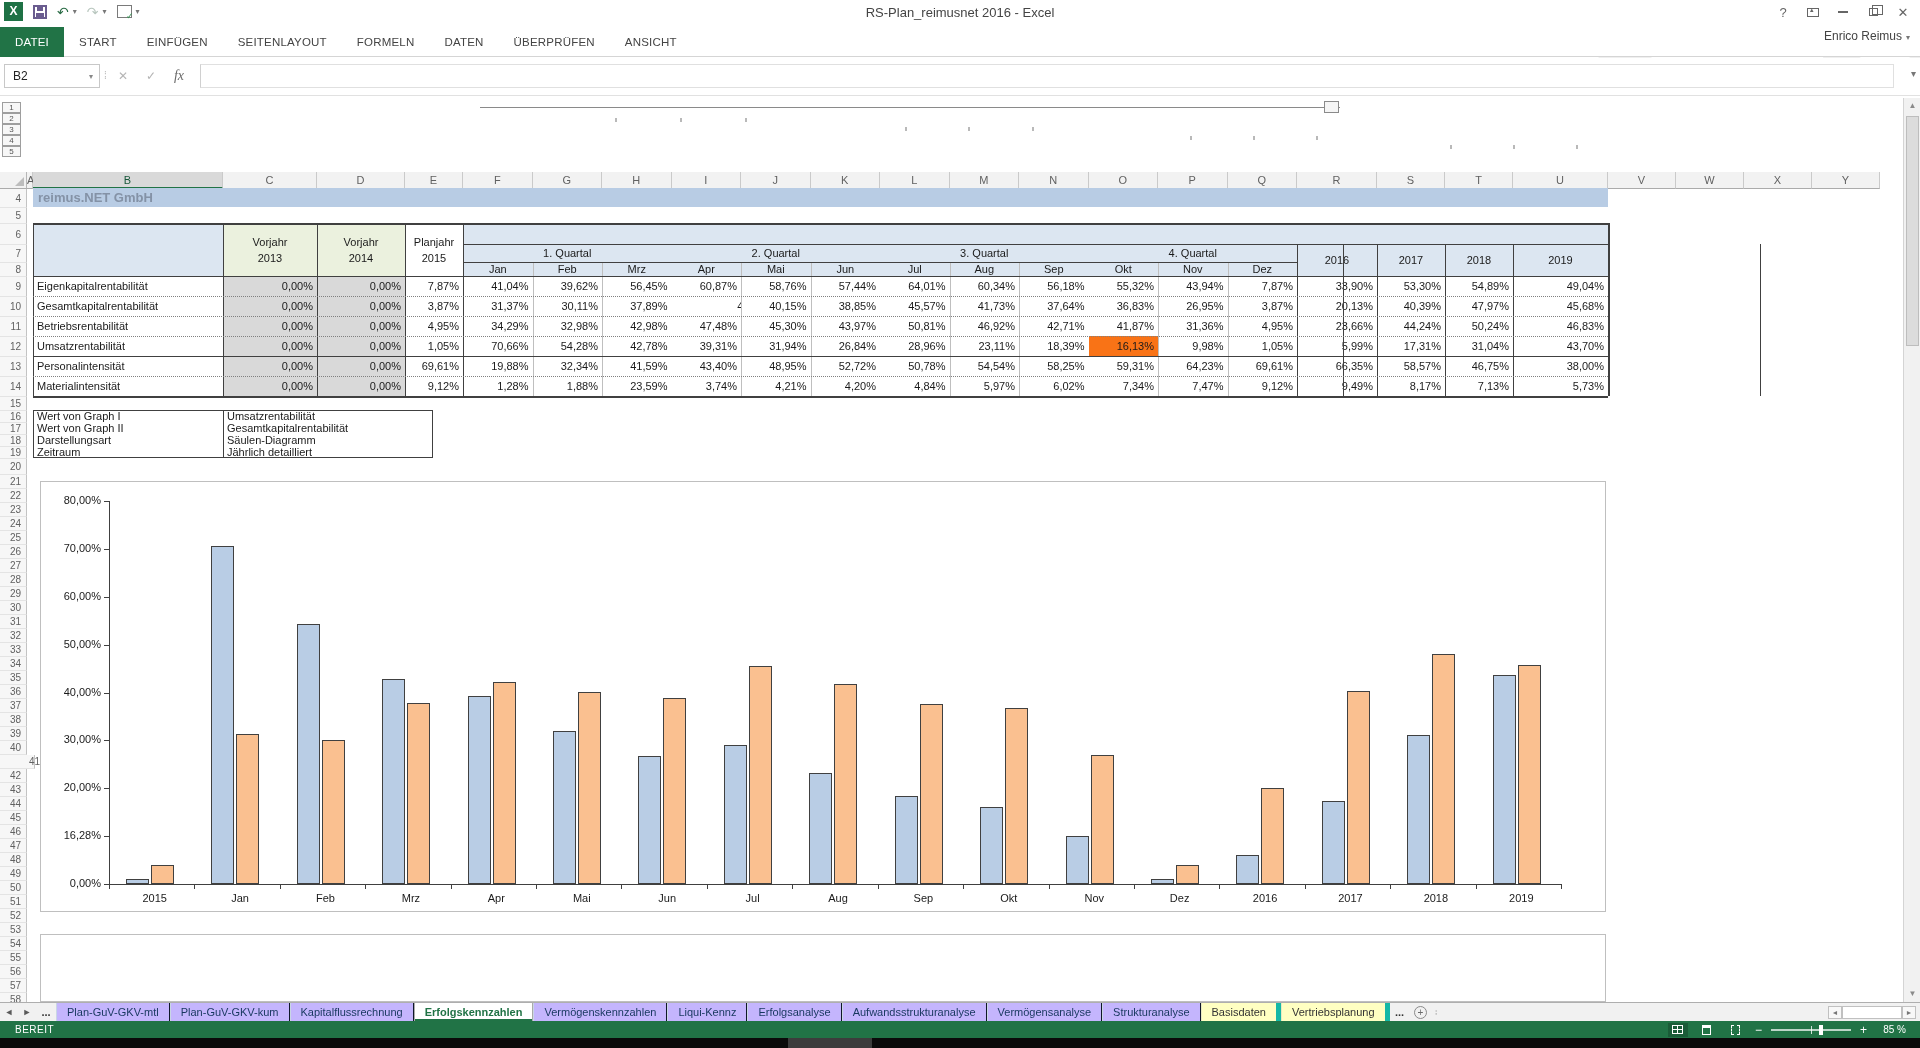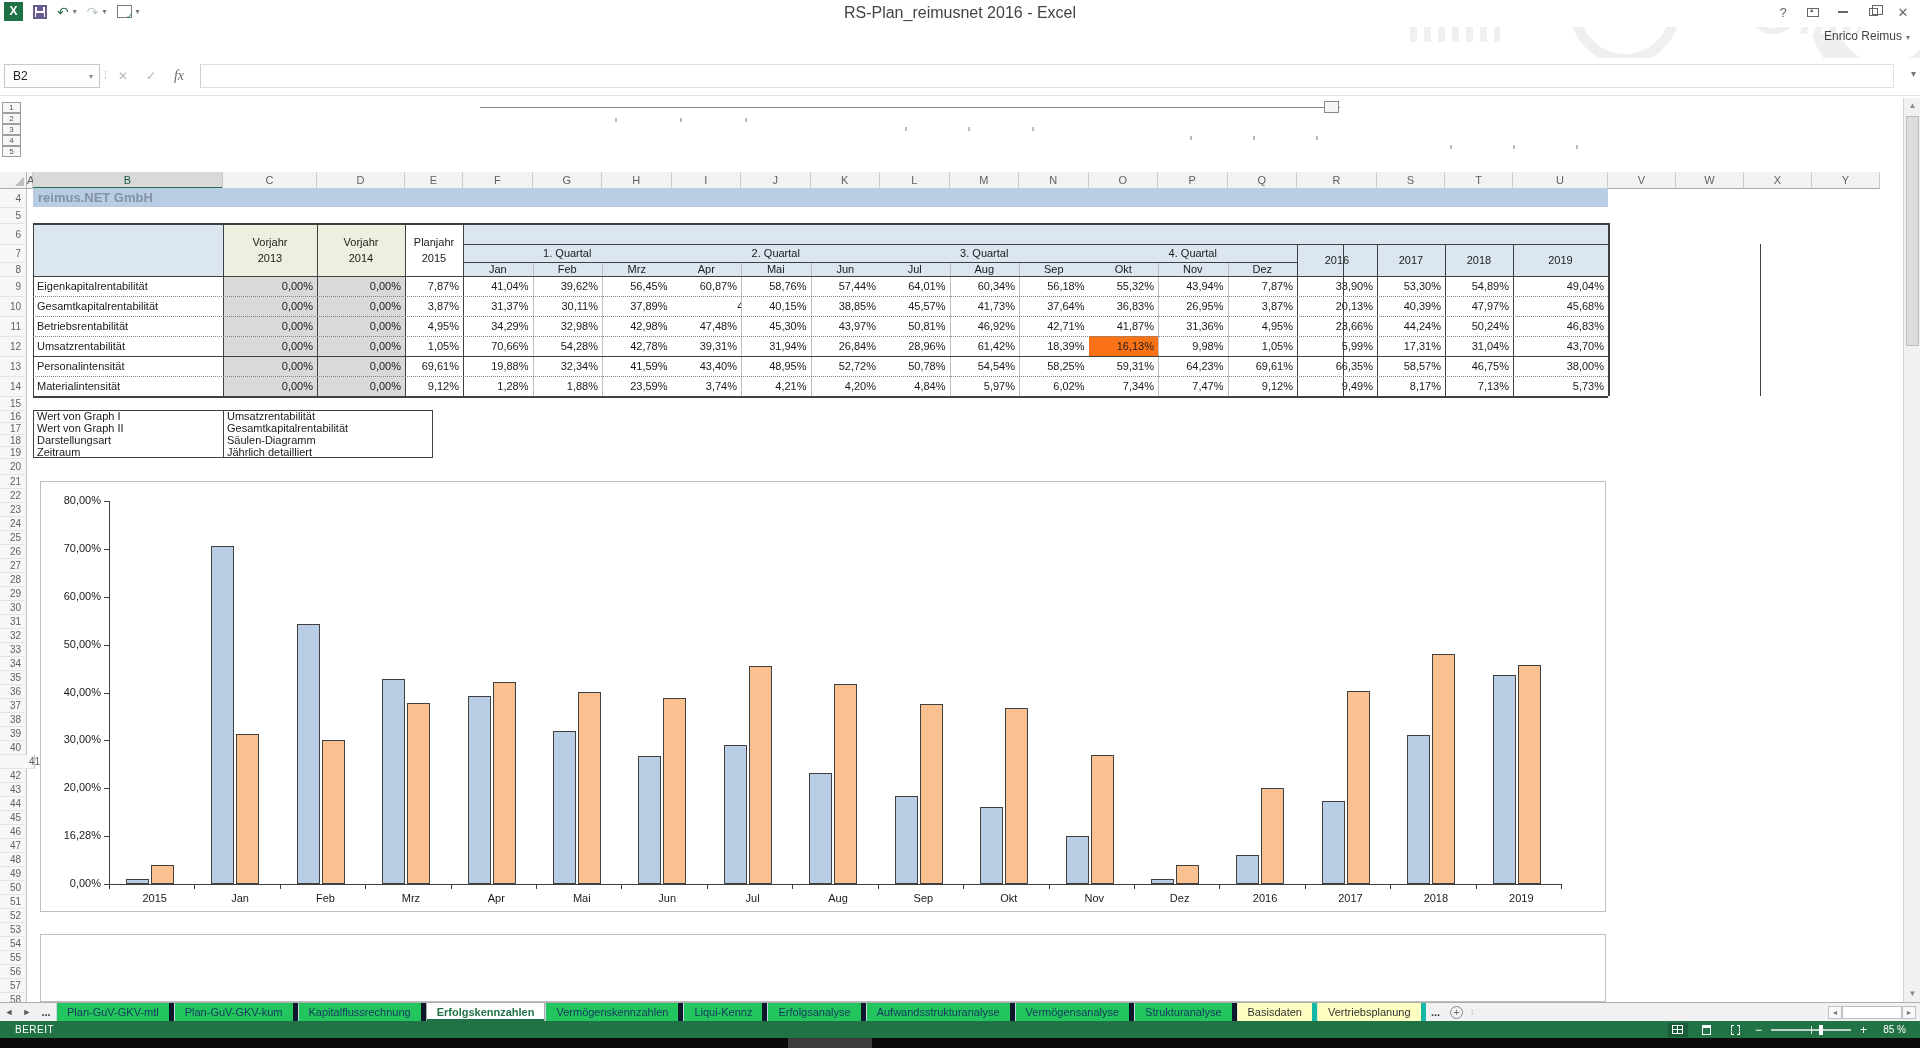--- a/index.html
+++ b/index.html
@@ -15,21 +15,21 @@
   .wm-stripes { position:absolute; background:repeating-linear-gradient(90deg,#f0f0f0 0 7px,#fff 7px 14px); }
   #qat { position:absolute; left:4px; top:2px; display:flex; align-items:center; gap:10px; z-index:7; }
   .qat-btn { font-size:14px; color:#2a6c45; cursor:default; }
   #excel-logo { width:19px; height:19px; background:#1e7145; color:#fff; font-weight:bold;
                 font-size:12px; text-align:center; line-height:19px; }
   #save-glyph { width:14px; height:14px; border:2px solid #6a5c8f; position:relative; background:#fff; }
   #save-glyph:before { content:""; position:absolute; left:2px; top:-1px; width:6px; height:5px; background:#6a5c8f; }
   #save-glyph:after  { content:""; position:absolute; left:1px; bottom:0; width:8px; height:4px; background:#6a5c8f; }
   .qat-drop { font-size:8px; color:#777; margin-left:-6px; }
   #win-title { position:absolute; left:0; right:0; top:0; height:27px; text-align:center;
-               font-size:16px; color:#444; line-height:26px; z-index:6; }
+               font-size:13px; color:#444; line-height:26px; z-index:6; }
   #win-controls { position:absolute; right:2px; top:0; display:flex; z-index:8; }
   .winbtn { width:30px; height:24px; display:flex; align-items:center; justify-content:center; color:#666; font-size:13px; }
   .ic-min { width:10px; height:2px; background:#666; }
   .ic-restore { width:9px; height:8px; border:1px solid #666; position:relative; background:#fff;}
   .ic-restore:before { content:""; position:absolute; left:2px; top:-4px; width:9px; height:8px; border:1px solid #666; }
   .ic-ribbonopt { width:12px; height:9px; border:1px solid #666; position:relative; }
   .ic-ribbonopt:before { content:"▴"; position:absolute; top:-3px; left:2px; font-size:7px; color:#666; }
   #user-name { position:absolute; right:10px; top:29px; font-size:12px; color:#444; z-index:7; }
   #user-name .qat-drop{ margin-left:4px; }
 
@@ -100,22 +100,22 @@
   
   #vscroll { position:absolute; right:0; top:98px; width:17px; height:904px; background:#f1f1f1; border-left:1px solid #d4d4d4; z-index:4;}
   .vs-arrow { position:absolute; left:0; width:17px; height:16px; color:#8a8a8a; font-size:8px; text-align:center; line-height:16px; }
   #vs-thumb { position:absolute; left:2px; top:18px; width:13px; height:230px; background:#dcdcdc; border:1px solid #bdbdbd; }
 
   
   #tabbar { position:absolute; left:0; top:1002px; width:1920px; height:19px; background:#f1f1f1;
             border-top:1px solid #aeaeae; display:flex; align-items:stretch; z-index:6; font-size:11px; }
   .tab-nav { width:18px; display:flex; align-items:center; justify-content:center; color:#5a5a5a; font-size:9px; }
   .tab-ellipsis { width:20px; display:flex; align-items:flex-end; justify-content:center; color:#333; font-weight:bold; padding-bottom:3px;}
-  .sheet-tab { display:flex; align-items:center; padding:0 10px; border-right:5px solid #0f172a; border-left:1px solid #c9d6e5;
-               background:#22c55e; color:#17375e; }
+  .sheet-tab { display:flex; align-items:center; padding:0 10px; border-right:1px solid #0f172a; border-left:1px solid #c9d6e5;
+               background:#c4b5fd; color:#17375e; }
   .sheet-tab.active { background:#fff; color:#217346; font-weight:bold; border-left:1px solid #aaa;
                       border-right:1px solid #aaa; box-shadow:inset 0 -2px 0 #217346; }
   .sheet-tab.yellow { background:#ffffc2; color:#333; border-right:5px solid #14b8a6; border-left:1px solid #e8e8c0; }
   #add-sheet { width:22px; display:flex; align-items:center; justify-content:center; }
   #add-sheet span { width:13px; height:13px; border:1px solid #8a8a8a; border-radius:50%; color:#6a6a6a;
                     font-size:10px; line-height:11px; text-align:center; }
   #tab-divider { width:10px; display:flex; align-items:center; justify-content:center; color:#999; font-size:8px; letter-spacing:1px;}
   #hscroll { margin-left:auto; display:flex; align-items:center; padding-right:4px; }
   #hscroll .hs-arrow { width:14px; height:13px; border:1px solid #c0c0c0; background:#f8f8f8; color:#777;
                        font-size:7px; display:flex; align-items:center; justify-content:center; }
@@ -177,20 +177,32 @@
           <span class="ic-min"></span>
         </div>
       <div class="winbtn">
           <span class="ic-restore"></span>
         </div>
       <div class="winbtn">✕</div>
     </div>
   </div>
   <div id="user-name"><span>Enrico Reimus</span><span class="qat-drop">▾</span></div>
 
+  <div id="ribbon-row">
+    <div id="ribbon-tabs">
+        <div class="ribbon-tab active">DATEI</div>
+        <div class="ribbon-tab">START</div>
+        <div class="ribbon-tab">EINFÜGEN</div>
+        <div class="ribbon-tab">SEITENLAYOUT</div>
+        <div class="ribbon-tab">FORMELN</div>
+        <div class="ribbon-tab">DATEN</div>
+        <div class="ribbon-tab">ÜBERPRÜFEN</div>
+        <div class="ribbon-tab">ANSICHT</div>
+      </div>
+  </div>
 
   <div id="formula-row">
     <div id="name-box">B2</div>
     <div id="name-box-arrow">▾</div>
     <div id="fbar-sep">⁞</div>
     <div class="fbar-btn" style="left:112px;">✕</div>
     <div class="fbar-btn" style="left:140px;">✓</div>
     <div class="fbar-btn" id="fx-btn" style="left:168px;">fx</div>
     <div id="formula-input"><span></span></div>
     <div id="fbar-chevron">▾</div>
@@ -396,21 +408,21 @@
       <div class="cell num" style="left: 223px; top: 336px; width: 94px; height: 20px; line-height: 20px; background: rgb(217, 217, 217);">0,00%</div>
       <div class="cell num" style="left: 317px; top: 336px; width: 88px; height: 20px; line-height: 20px; background: rgb(217, 217, 217);">0,00%</div>
       <div class="cell num" style="left: 405px; top: 336px; width: 58px; height: 20px; line-height: 20px; background: rgb(255, 255, 255);">1,05%</div>
       <div class="cell num" style="left: 463px; top: 336px; width: 69.5px; height: 20px; line-height: 20px; background: rgb(255, 255, 255);">70,66%</div>
       <div class="cell num" style="left: 532.5px; top: 336px; width: 69.5px; height: 20px; line-height: 20px; background: rgb(255, 255, 255);">54,28%</div>
       <div class="cell num" style="left: 602px; top: 336px; width: 69.5px; height: 20px; line-height: 20px; background: rgb(255, 255, 255);">42,78%</div>
       <div class="cell num" style="left: 671.5px; top: 336px; width: 69.5px; height: 20px; line-height: 20px; background: rgb(255, 255, 255);">39,31%</div>
       <div class="cell num" style="left: 741px; top: 336px; width: 69.5px; height: 20px; line-height: 20px; background: rgb(255, 255, 255);">31,94%</div>
       <div class="cell num" style="left: 810.5px; top: 336px; width: 69.5px; height: 20px; line-height: 20px; background: rgb(255, 255, 255);">26,84%</div>
       <div class="cell num" style="left: 880px; top: 336px; width: 69.5px; height: 20px; line-height: 20px; background: rgb(255, 255, 255);">28,96%</div>
-      <div class="cell num" style="left: 949.5px; top: 336px; width: 69.5px; height: 20px; line-height: 20px; background: rgb(255, 255, 255);">61,42%</div>
+      <div class="cell num" style="left: 949.5px; top: 336px; width: 69.5px; height: 20px; line-height: 20px; background: rgb(255, 255, 255);">23,11%</div>
       <div class="cell num" style="left: 1019px; top: 336px; width: 69.5px; height: 20px; line-height: 20px; background: rgb(255, 255, 255);">18,39%</div>
       <div class="cell num" style="left: 1088.5px; top: 336px; width: 69.5px; height: 20px; line-height: 20px; background: #f97316;">16,13%</div>
       <div class="cell num" style="left: 1158px; top: 336px; width: 69.5px; height: 20px; line-height: 20px; background: rgb(255, 255, 255);">9,98%</div>
       <div class="cell num" style="left: 1227.5px; top: 336px; width: 69.5px; height: 20px; line-height: 20px; background: rgb(255, 255, 255);">1,05%</div>
       <div class="cell num" style="left: 1297px; top: 336px; width: 80px; height: 20px; line-height: 20px; background: rgb(255, 255, 255);">5,99%</div>
       <div class="cell num" style="left: 1377px; top: 336px; width: 68px; height: 20px; line-height: 20px; background: rgb(255, 255, 255);">17,31%</div>
       <div class="cell num" style="left: 1445px; top: 336px; width: 68px; height: 20px; line-height: 20px; background: rgb(255, 255, 255);">31,04%</div>
       <div class="cell num" style="left: 1513px; top: 336px; width: 95px; height: 20px; line-height: 20px; background: rgb(255, 255, 255);">43,70%</div>
       <div class="cell lbl" style="left: 33px; top: 356px; width: 190px; height: 20px; line-height: 20px; background: rgb(255, 255, 255);">Personalintensität</div>
       <div class="cell num" style="left: 223px; top: 356px; width: 94px; height: 20px; line-height: 20px; background: rgb(217, 217, 217);">0,00%</div>

